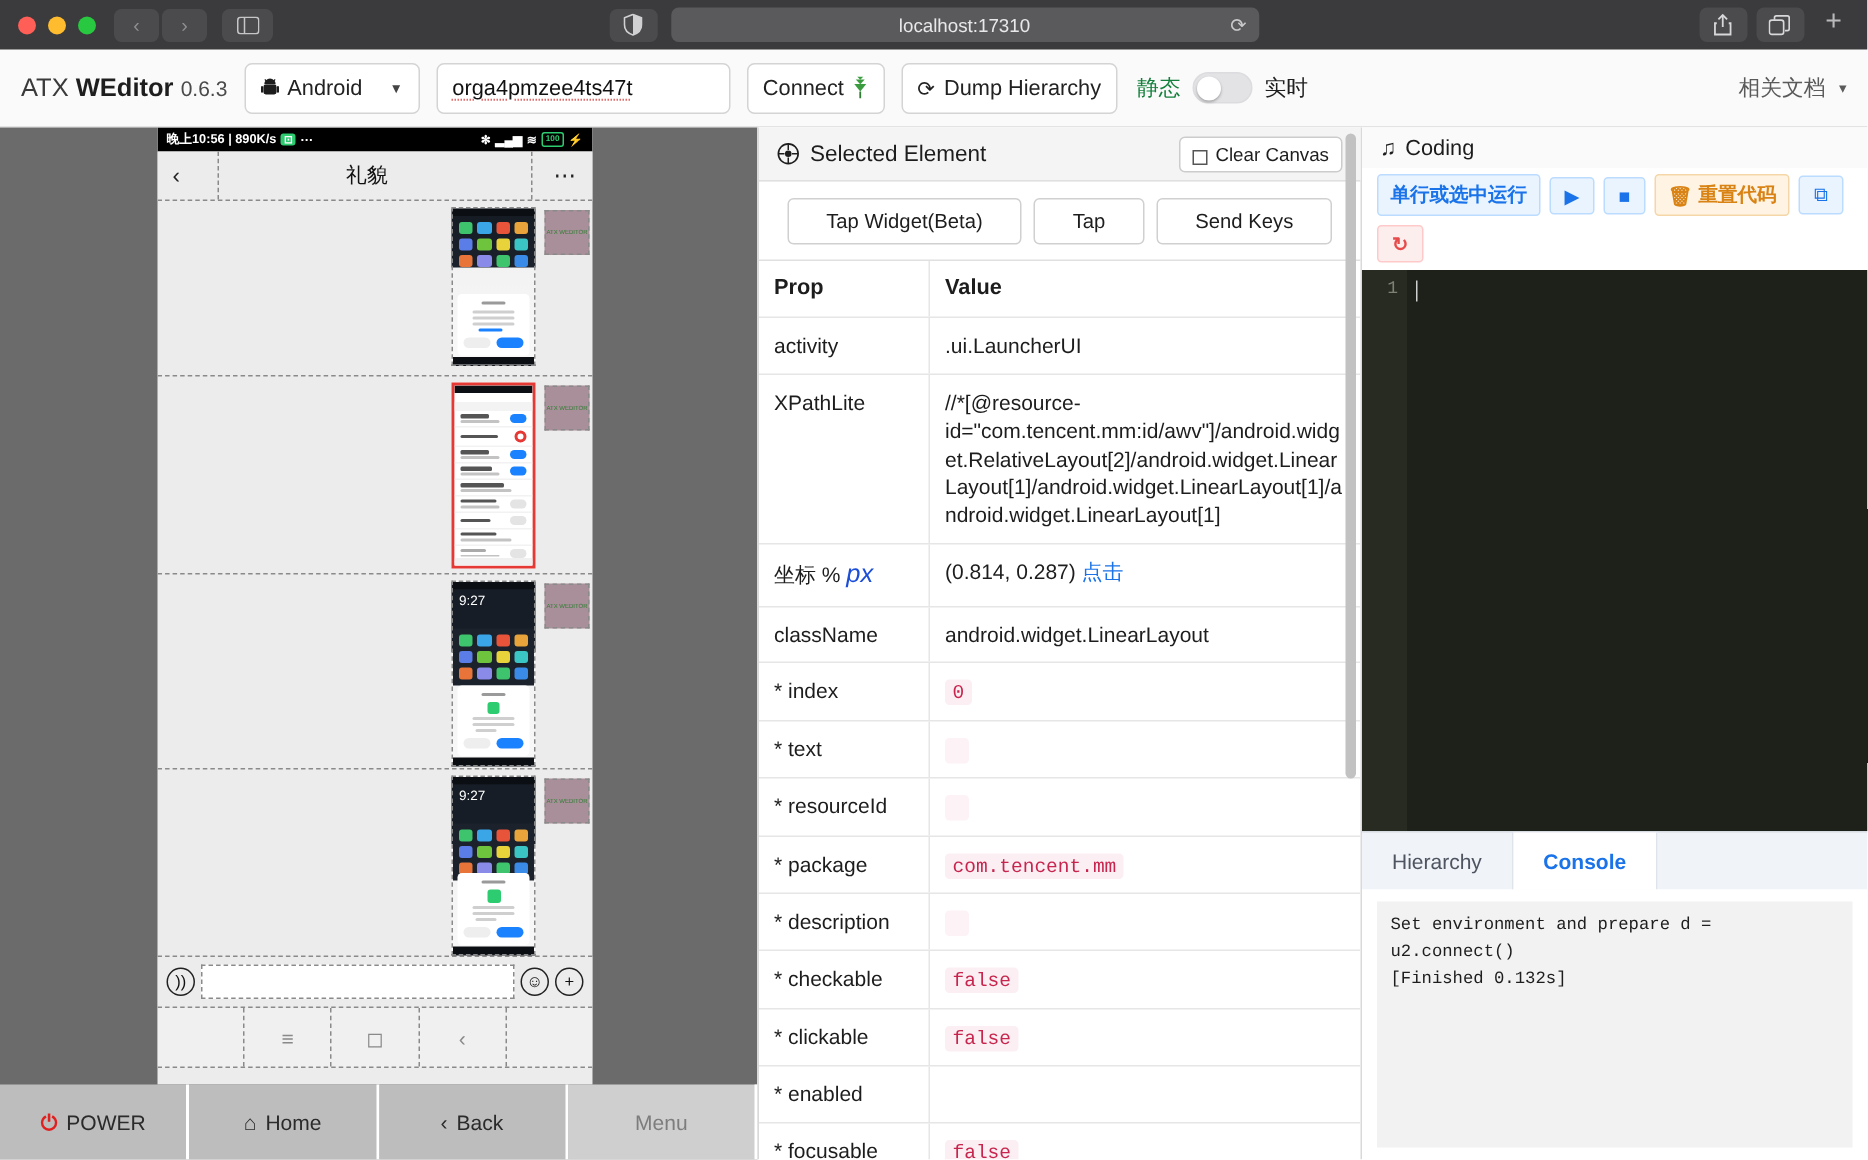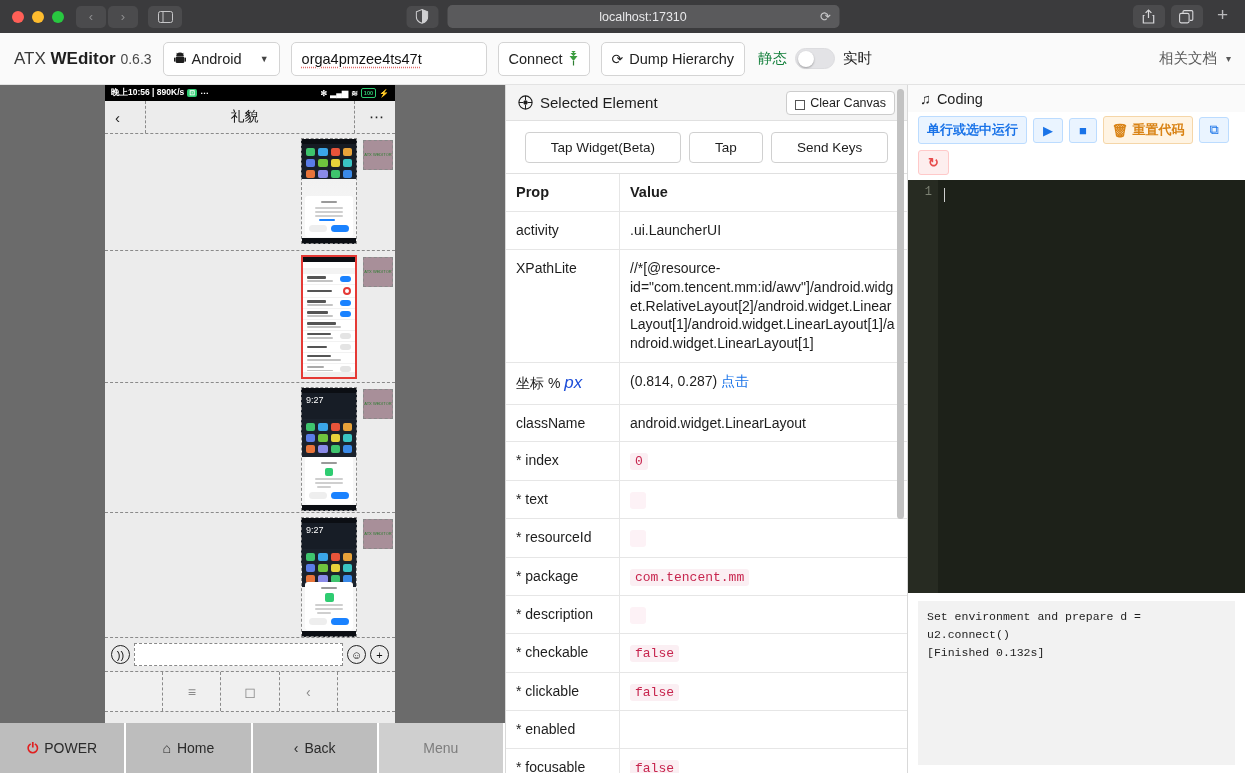--- a/index.html
+++ b/index.html
@@ -801,19 +801,24 @@
         </div>
     </div>
 
     <div id="editor">
       <div id="gutter"><span>1</span></div>
       <div id="code-area">
         <span></span><span id="caret"></span>
       </div>
     </div>
 
+    <div id="bottom-tabs">
+      <div class="btab">Hierarchy</div>
+      <div class="btab active">Console</div>
+      <div style="flex:1;"></div>
+    </div>
 
     <div id="console-out">
       <div id="console-box">Set environment and prepare d = u2.connect()
 [Finished 0.132s]</div>
     </div>
   </div>
 </div>
 
 </body></html>

